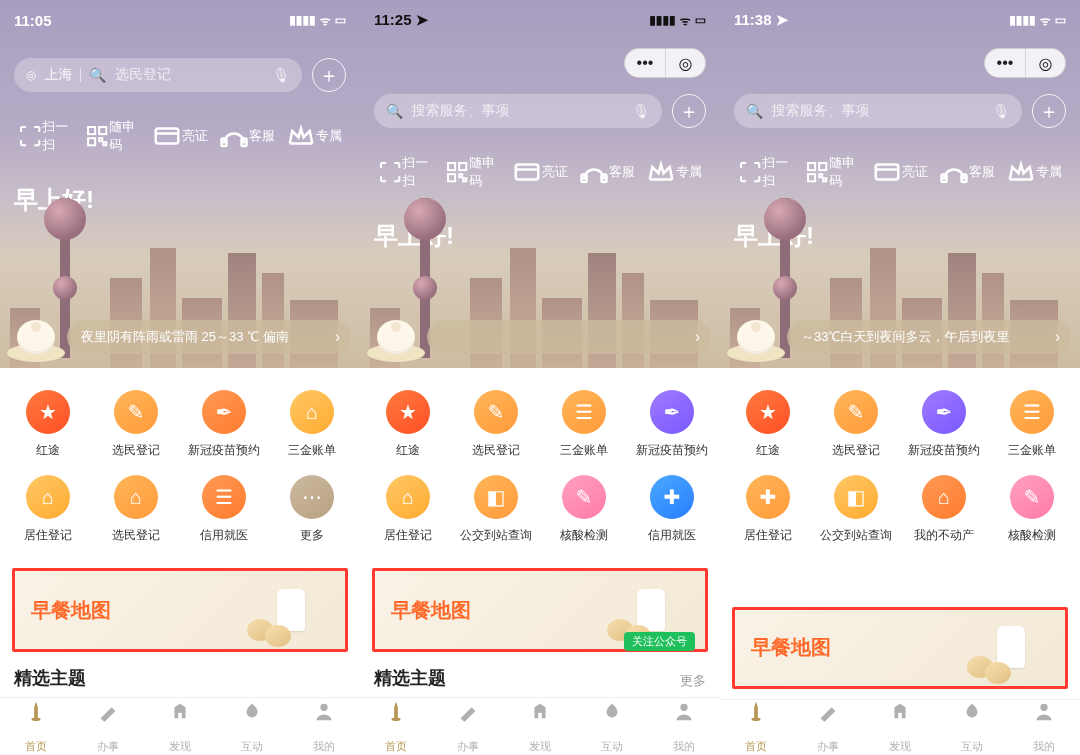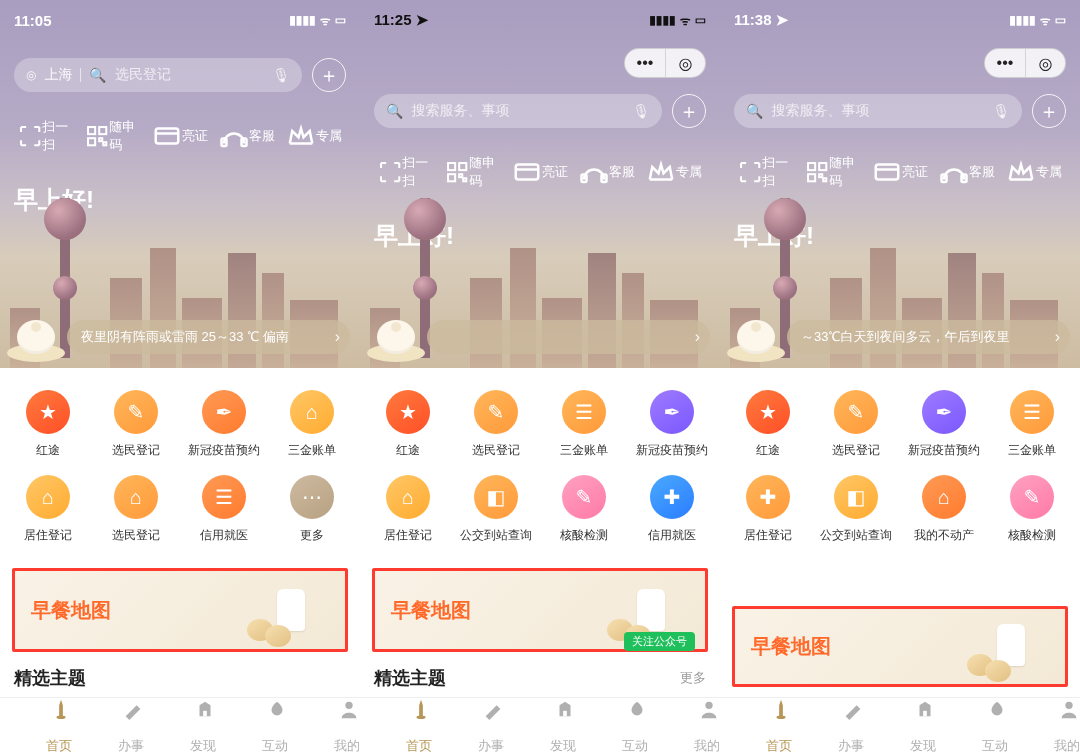--- a/index.html
+++ b/index.html
@@ -255,37 +255,37 @@
   .follow-badge{
     position:absolute; right:10px; bottom:-2px;
     background:#1fbf5b;color:#fff;font-size:11px;
     padding:2px 8px;border-radius:4px;
     display:none;
   }
   .phone.show-follow .follow-badge{display:block;}
 
   
   .sechead{
-    display:flex;align-items:center;justify-content:space-between;
+    display:flex;align-items:flex-end;justify-content:space-between;
     padding: 4px 14px 0 14px;
     font-size:18px;font-weight:700;color:#222;
   }
   .sechead .more{font-size:13px;color:#999;font-weight:400;}
 
   
   .tabbar{
     margin-top:auto;
     height:58px;
     border-top:1px solid #eee;
     background:#fff;
     display:flex;
   }
   .titem{
-    flex:1;display:flex;flex-direction:column;align-items:flex-end;justify-content:center;
-    gap:17px;font-size:13px;color:#b0b0b0;
+    flex:1;display:flex;flex-direction:column;align-items:center;justify-content:center;
+    gap:17px;font-size:11px;color:#b0b0b0;
   }
   .titem.active{color:#b79656;}
   .ticon{width:22px;height:22px;display:flex;align-items:center;justify-content:center;}
   .ticon svg{width:22px;height:22px;}
 
   .spacer-grow{flex:1;}
 
   .arrow-loc{font-size:12px;}
 </style>
 </head>

